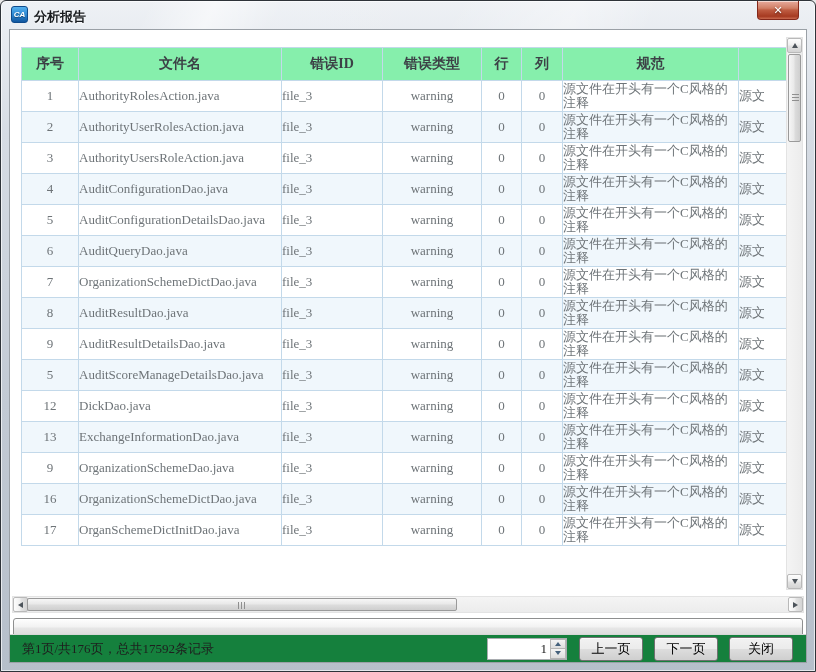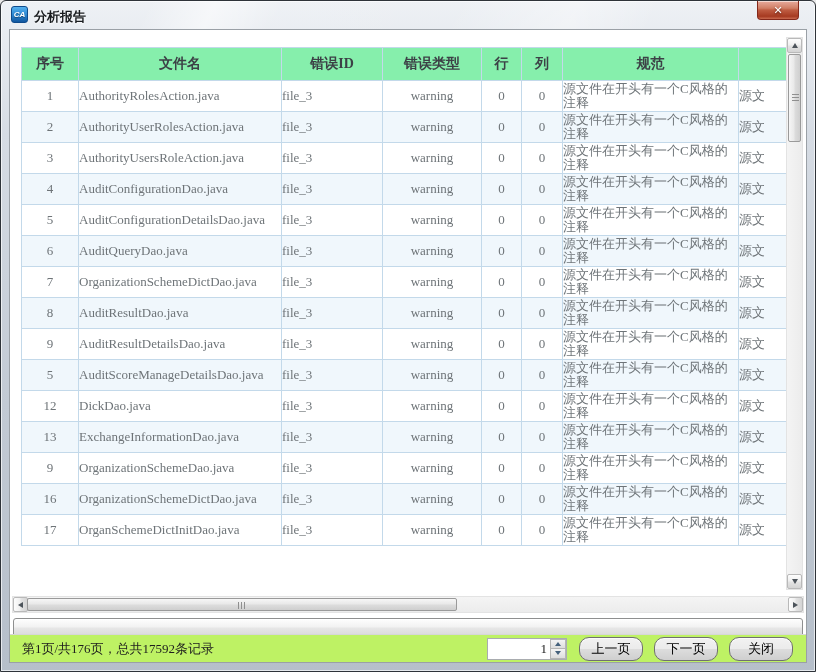--- a/index.html
+++ b/index.html
@@ -74,34 +74,34 @@
     background:repeating-linear-gradient(180deg,#8f8f8f 0 1px,transparent 1px 3px);}
   .grip-h{position:absolute;top:3px;left:50%;margin-left:-4px;height:7px;width:8px;
     background:repeating-linear-gradient(90deg,#8f8f8f 0 1px,transparent 1px 3px);}
   
   .progress{position:absolute;left:3px;top:588px;width:790px;height:19px;
     border:1px solid #8e8f8f;border-radius:3px;
     background:linear-gradient(180deg,#fefefe 0%,#f2f2f2 45%,#e6e6e6 55%,#dadada 100%);
     box-shadow:inset 0 1px 0 #fff;}
   
   .bottom-bar{position:absolute;left:0;right:0;bottom:0;height:28px;border-top:1px solid #d7d7d7;
-    display:flex;align-items:center;background:#bef264;}
+    display:flex;align-items:center;background:#15803d;}
   .status-text{margin-left:12px;font-size:13px;color:#1e1e1e;
     font-family:"Liberation Serif","DejaVu Serif",serif;flex:0 0 auto;}
   .spacer{flex:1;}
   .page-spinner{position:relative;width:80px;height:22px;border:1px solid #a9acb0;background:#fff;margin-right:12px;}
   .page-input{position:absolute;left:0;top:0;width:62px;height:20px;border:none;outline:none;
     text-align:right;font-size:13px;font-family:"Liberation Serif","DejaVu Serif",serif;color:#222;padding:0 3px;}
   .spin-btns{position:absolute;right:0;top:0;width:16px;height:20px;display:flex;flex-direction:column;}
   .spin-btn{flex:1;border:1px solid #b5b5b5;background:linear-gradient(180deg,#f4f4f4,#ddd);
     display:flex;align-items:center;justify-content:center;cursor:pointer;}
   .spin-btn + .spin-btn{border-top:none;}
   .tri-sm-up{border-width:0 3px 4px 3px;border-color:transparent transparent #44607c transparent;}
   .tri-sm-down{border-width:4px 3px 0 3px;border-color:#44607c transparent transparent transparent;}
-  .btn{width:64px;height:24px;margin-right:11px;border:1px solid #707070;border-radius:10px;
+  .btn{width:64px;height:24px;margin-right:11px;border:1px solid #707070;border-radius:3px;
     background:linear-gradient(180deg,#f2f2f2 0%,#ebebeb 49%,#dddddd 50%,#cfcfcf 100%);
     font-size:13px;color:#000;display:flex;align-items:center;justify-content:center;cursor:pointer;
     box-shadow:inset 0 1px 0 #fbfbfb;}
   .btn:last-child{margin-right:13px;}
 </style>
 </head>
 <body>
 
 <div class="window">
 

